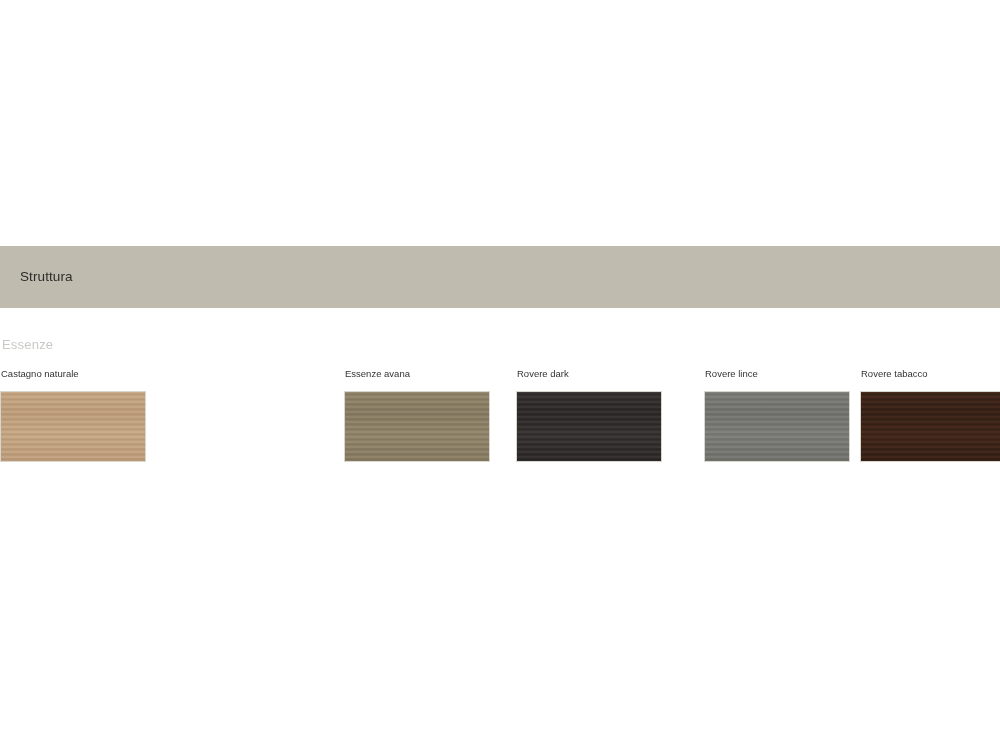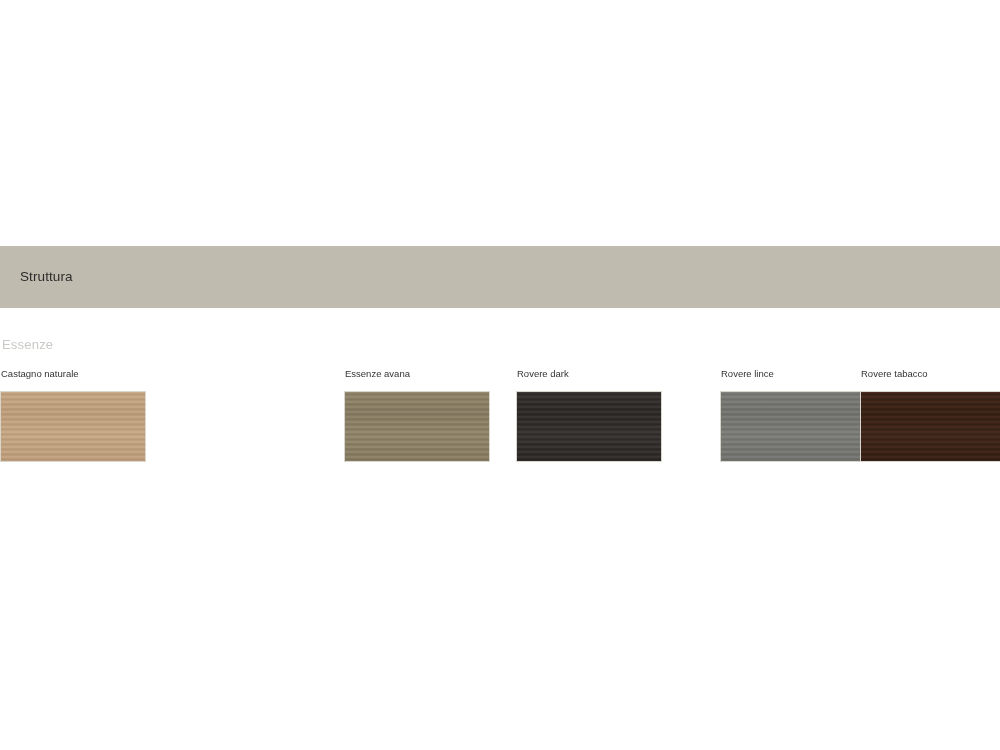--- a/index.html
+++ b/index.html
@@ -114,21 +114,21 @@
           <div class="grain" style="background: repeating-linear-gradient(rgb(163, 151, 125) 0px, rgb(141, 129, 103) 1px, rgb(116, 106, 83) 2px, rgb(141, 129, 103) 4px, rgb(163, 151, 125) 5px); opacity: 0.55;"></div>
         </div>
       </div>
       <div class="swatch-item" style="left: 516px; width: 140px;">
         <div class="swatch-label">Rovere dark</div>
         <div class="swatch-chip" style="background-color: rgb(51, 48, 46);">
           <div class="grain" style="background: linear-gradient(rgb(74, 69, 66) 0%, rgb(51, 48, 46) 14%, rgb(31, 29, 28) 30%, rgb(51, 48, 46) 46%, rgb(74, 69, 66) 62%, rgb(51, 48, 46) 78%, rgb(31, 29, 28) 100%); opacity: 0.45;"></div>
           <div class="grain" style="background: repeating-linear-gradient(rgb(74, 69, 66) 0px, rgb(51, 48, 46) 1px, rgb(31, 29, 28) 2px, rgb(51, 48, 46) 4px, rgb(74, 69, 66) 5px); opacity: 0.55;"></div>
         </div>
       </div>
-      <div class="swatch-item" style="left: 720px; width: 172px;">
+      <div class="swatch-item" style="left: 704px; width: 172px;">
         <div class="swatch-label">Rovere lince</div>
         <div class="swatch-chip" style="background-color: rgb(119, 119, 116);">
           <div class="grain" style="background: linear-gradient(rgb(142, 142, 139) 0%, rgb(119, 119, 116) 14%, rgb(99, 99, 95) 30%, rgb(119, 119, 116) 46%, rgb(142, 142, 139) 62%, rgb(119, 119, 116) 78%, rgb(99, 99, 95) 100%); opacity: 0.45;"></div>
           <div class="grain" style="background: repeating-linear-gradient(rgb(142, 142, 139) 0px, rgb(119, 119, 116) 1px, rgb(99, 99, 95) 2px, rgb(119, 119, 116) 4px, rgb(142, 142, 139) 5px); opacity: 0.55;"></div>
         </div>
       </div>
       <div class="swatch-item" style="left: 860px; width: 146px;">
         <div class="swatch-label">Rovere tabacco</div>
         <div class="swatch-chip" style="background-color: rgb(61, 37, 25);">
           <div class="grain" style="background: linear-gradient(rgb(85, 52, 36) 0%, rgb(61, 37, 25) 14%, rgb(42, 24, 16) 30%, rgb(61, 37, 25) 46%, rgb(85, 52, 36) 62%, rgb(61, 37, 25) 78%, rgb(42, 24, 16) 100%); opacity: 0.45;"></div>

